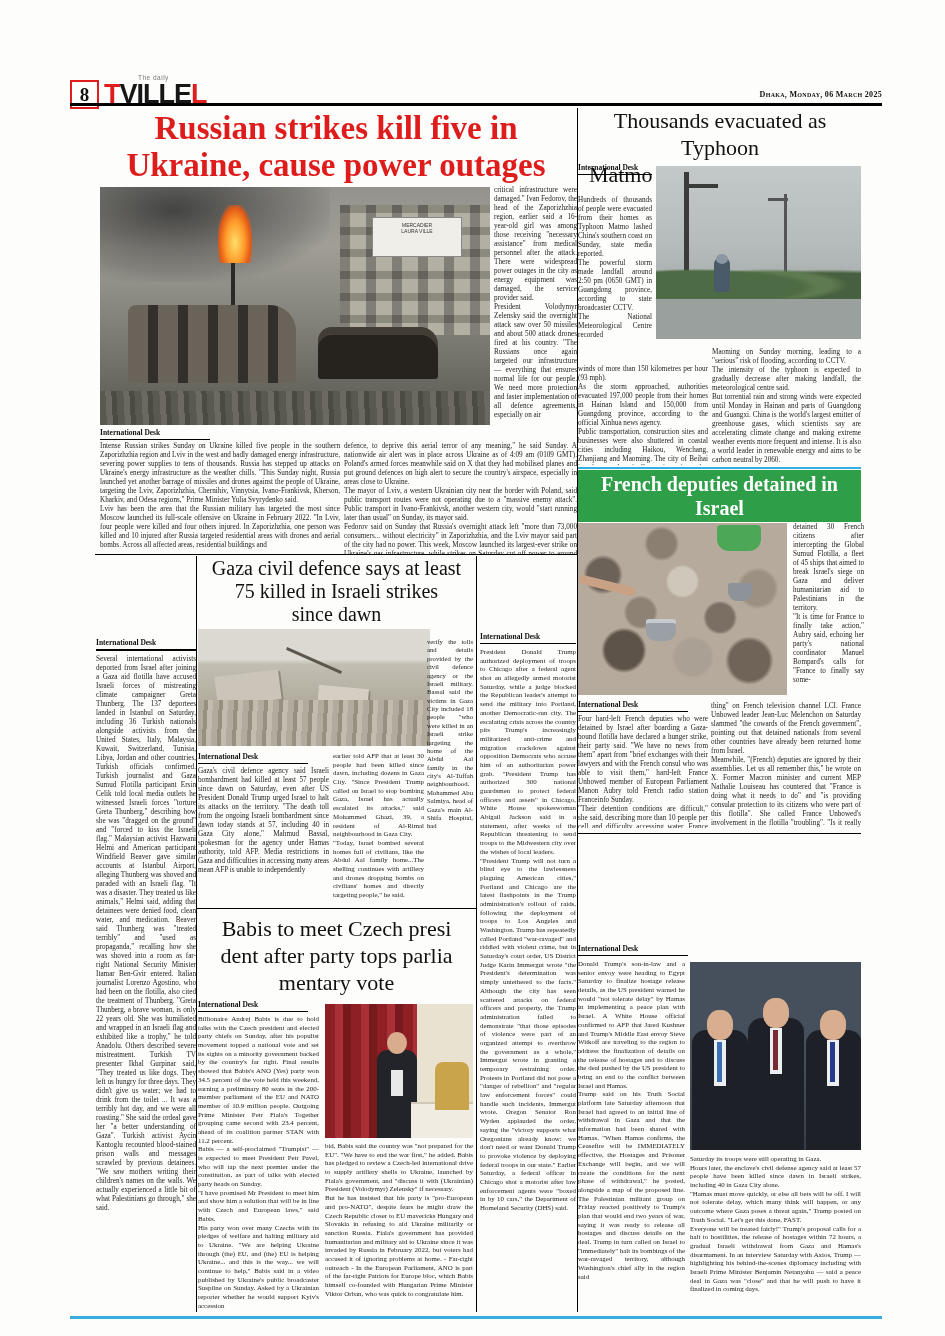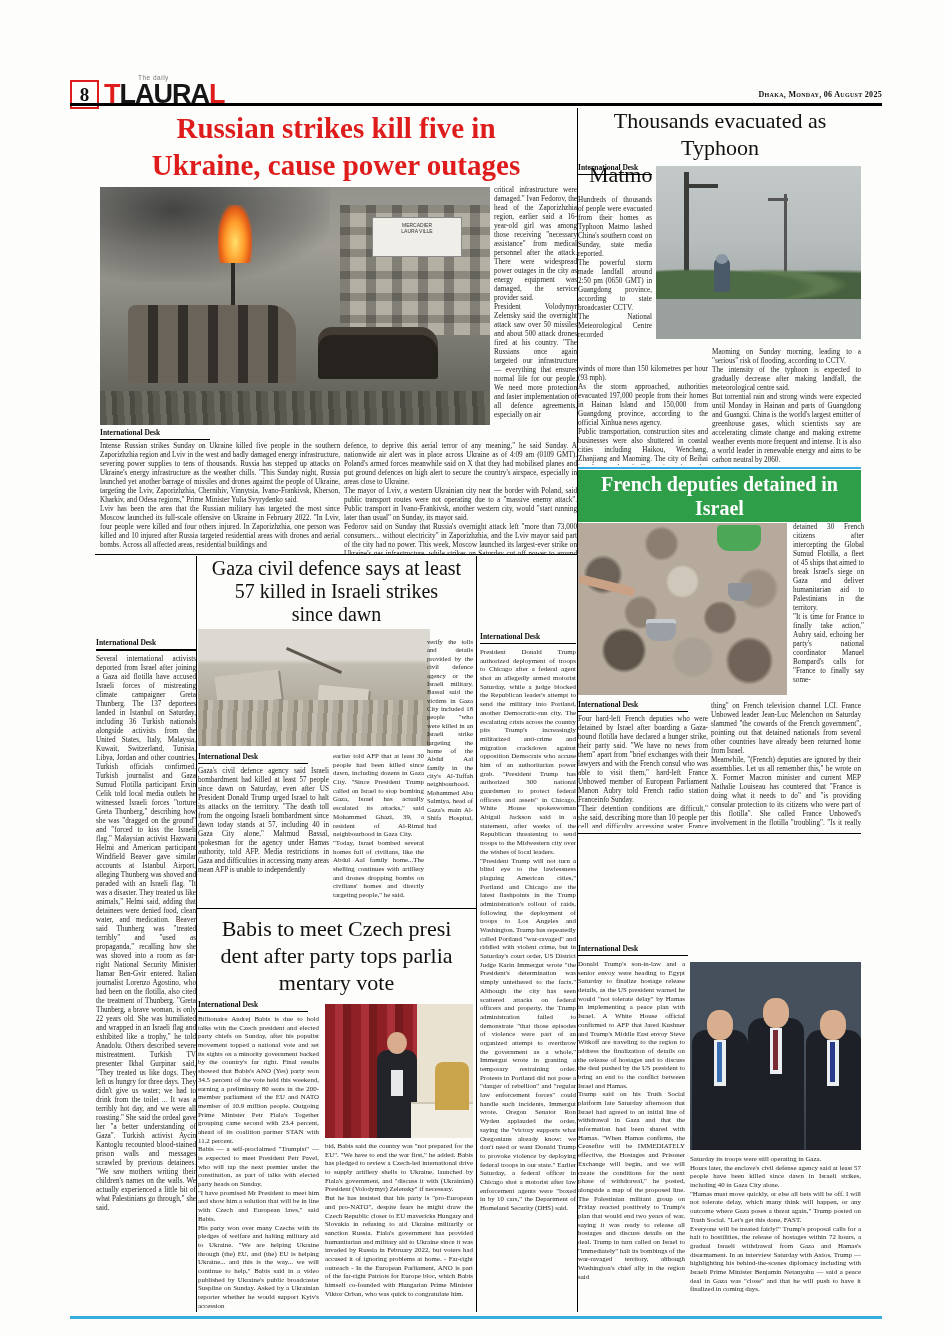--- a/index.html
+++ b/index.html
@@ -24,21 +24,21 @@
             font-variant:small-caps;letter-spacing:.3px;}
 
   
   .headline{font-family:"Liberation Serif",serif;text-align:center;white-space:pre-line;}
   .desk{font:bold 7.5px "Liberation Serif",serif;border-bottom:1.3px solid #000;padding-bottom:2px;}
   .bt{font-size:7.2px;line-height:1.25;text-align:justify;white-space:pre-line;overflow:hidden;
       color:#1c1c1c;}
   .bt-s{font-size:6.9px;line-height:1.26;}
 
   
-  .h-ukraine{left:95px;top:110px;width:482px;font-weight:bold;color:#df1c1c;font-size:29px;line-height:37px;}
+  .h-ukraine{left:95px;top:110px;width:482px;font-weight:bold;color:#df1c1c;font-size:33px;line-height:37px;}
   .h-typhoon{left:578px;top:107px;width:284px;font-size:22px;line-height:27px;}
   .h-banner{left:578px;top:470px;width:283px;height:50px;background:#2f9e48;color:#fff;font-weight:bold;
             font-size:20px;line-height:24px;padding-top:2px;}
   .h-us{left:578px;top:840px;width:283px;font-size:22px;line-height:33px;}
   .h-gaza{left:198px;top:557px;width:277px;font-size:20px;line-height:23px;}
   .h-babis{left:198px;top:915px;width:277px;font-size:22px;line-height:27px;}
   .h-trump{left:479px;top:557px;width:98px;font-size:13.5px;line-height:17px;}
   .h-thunberg{left:96px;top:556px;width:101px;font-size:15px;line-height:19.5px;}
 
   
@@ -127,23 +127,23 @@
   .e-t1{left:27px;} .e-t2{left:83px;bottom:80px;background:#7a2a33;} .e-t3{left:140px;background:#283a8c;}
 </style>
 </head>
 <body>
 
 <div id="page">
 
   <div class="abs pagenum">8</div>
   <div class="abs masthead">
     <div class="mast-top">The daily</div>
-    <div class="mast-main"><span class="mast-red">T</span><span>LAURA</span><span class="mast-red">L</span></div>
-  </div>
-  <div class="abs dateline">Dhaka, Monday, 06 August 2025</div>
+    <div class="mast-main"><span class="mast-red">T</span><span>VILLE</span><span class="mast-red">L</span></div>
+  </div>
+  <div class="abs dateline">Dhaka, Monday, 06 March 2025</div>
   <div class="rule" style="left:70px;top:103px;width:812px;height:2.5px"></div>
 
   <div class="vrule" style="left:577px;top:108px;height:1204px"></div>
   <div class="vrule" style="left:196px;top:556px;height:756px"></div>
   <div class="vrule" style="left:476px;top:556px;height:756px"></div>
   <div class="rule" style="left:95px;top:554px;width:482px;height:1px"></div>
   <div class="rule" style="left:197px;top:908px;width:279px;height:1px"></div>
   <div class="rule" style="left:578px;top:833px;width:283px;height:1px"></div>
   <div class="rule-blue" style="left:578px;top:467px;width:283px;height:2px"></div>
   <div class="rule-blue" style="left:70px;top:1316px;width:812px;height:2.5px"></div>
@@ -212,21 +212,21 @@
   <div class="abs desk" style="left:578px;top:700px;width:110px">International Desk</div>
   <div class="abs bt" style="left:578px;top:715px;width:130px;height:113px">Four hard-left French deputies who were detained by Israel after boarding a Gaza-bound flotilla have declared a hunger strike, their party said. "We have no news from them" apart from "brief exchanges with their lawyers and with the French consul who was able to visit them," hard-left France Unbowed member of European Parliament Manon Aubry told French radio station Franceinfo Sunday.
 "Their detention conditions are difficult," she said, describing more than 10 people per cell and difficulty accessing water. France Unbowed announced Saturday that two of its national deputies, Francois Piquemal and Marie Mesmeur, and two of its MEPs, Rima Hassan and Emma Fourreau, had declared a hunger strike "in solidarity with the Palestinian people". Aubry called on French authorities to repatriate their nationals. Israel</div>
   <div class="abs bt" style="left:711px;top:702px;width:150px;height:126px">thing" on French television channel LCI. France Unbowed leader Jean-Luc Melenchon on Saturday slammed "the cowards of the French government", pointing out that detained nationals from several other countries have already been returned home from Israel.
 Meanwhile, "(French) deputies are ignored by their assemblies. Let us all remember this," he wrote on X. Former Macron minister and current MEP Nathalie Louiseau has countered that "France is doing what it needs to do" and "is providing consular protection to its citizens who were part of this flotilla". She called France Unbowed's involvement in the flotilla "troubling". "Is it really to shed light on the Palestinians and their suffering in Gaza, or is it a self-promotion effort? I'm afraid the latter is the case," she told French channel France 3.</div>
 
   <div class="abs desk" style="left:96px;top:638px;width:100px;border-bottom-width:2px">International Desk</div>
   <div class="abs bt" style="left:96px;top:655px;width:100px;height:652px">Several international activists deported from Israel after joining a Gaza aid flotilla have accused Israeli forces of mistreating climate campaigner Greta Thunberg. The 137 deportees landed in Istanbul on Saturday, including 36 Turkish nationals alongside activists from the United States, Italy, Malaysia, Kuwait, Switzerland, Tunisia, Libya, Jordan and other countries, Turkish officials confirmed. Turkish journalist and Gaza Sumud Flotilla participant Ersin Celik told local media outlets he witnessed Israeli forces "torture Greta Thunberg," describing how she was "dragged on the ground" and "forced to kiss the Israeli flag." Malaysian activist Hazwani Helmi and American participant Windfield Beaver gave similar accounts at Istanbul Airport, alleging Thunberg was shoved and paraded with an Israeli flag. "It was a disaster. They treated us like animals," Helmi said, adding that detainees were denied food, clean water, and medication. Beaver said Thunberg was "treated terribly" and "used as propaganda," recalling how she was shoved into a room as far-right National Security Minister Itamar Ben-Gvir entered. Italian journalist Lorenzo Agostino, who had been on the flotilla, also cited the treatment of Thunberg. "Greta Thunberg, a brave woman, is only 22 years old. She was humiliated and wrapped in an Israeli flag and exhibited like a trophy," he told Anadolu. Others described severe mistreatment. Turkish TV presenter Ikbal Gurpinar said, "They treated us like dogs. They left us hungry for three days. They didn't give us water; we had to drink from the toilet ... It was a terribly hot day, and we were all roasting." She said the ordeal gave her "a better understanding of Gaza". Turkish activist Aycin Kantoglu recounted blood-stained prison walls and messages scrawled by previous detainees. "We saw mothers writing their children's names on the walls. We actually experienced a little bit of what Palestinians go through," she said.</div>
 
   <div class="abs headline h-gaza">Gaza civil defence says at least
-57 killed in Israeli strikes
+75 killed in Israeli strikes
 since dawn</div>
 
   <div class="photo p-gaza">
     <div class="g-block1"></div>
     <div class="g-block2"></div>
     <div class="g-rods"></div>
     <div class="g-spk"></div>
   </div>
 
   <div class="abs bt" style="left:427px;top:638px;width:46px;height:266px;font-size:6.7px">verify the tolls and details provided by the civil defence agency or the Israeli military. Bassal said the victims in Gaza City included 18 people "who were killed in an Israeli strike targeting the home of the Abdul Aal family in the city's Al-Tuffah neighbourhood. Mohammed Abu Salmiya, head of Gaza's main Al-Shifa Hospital, had</div>

